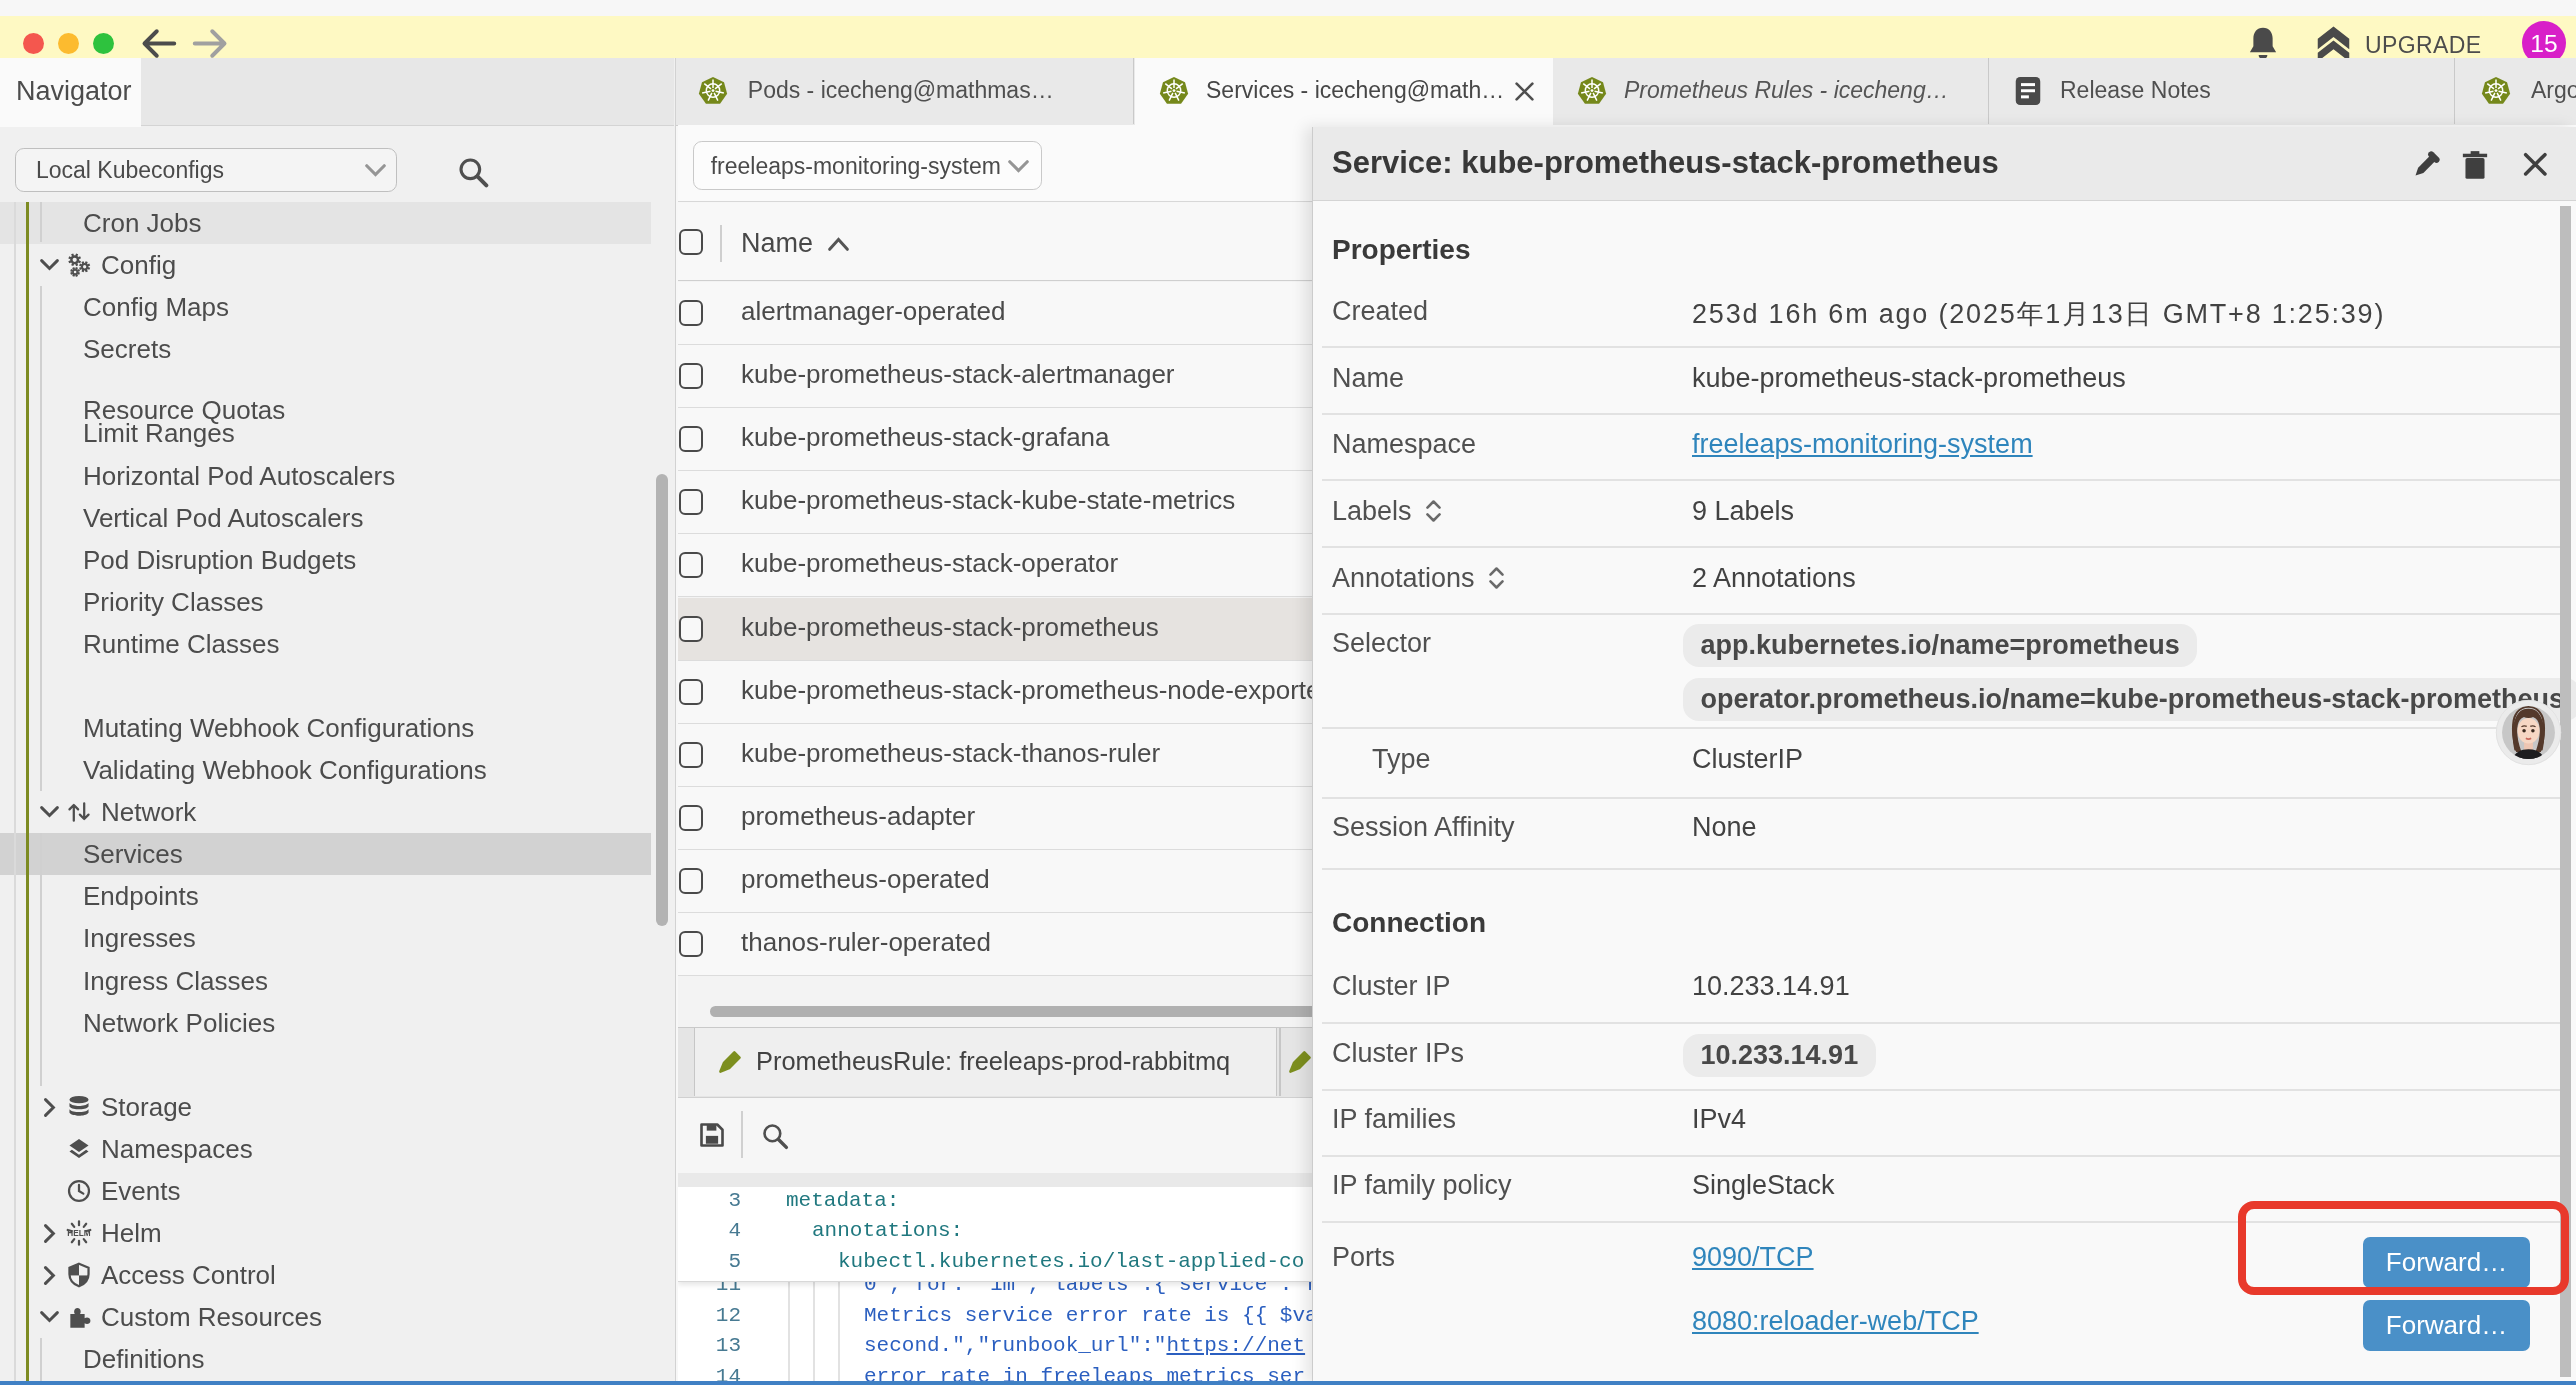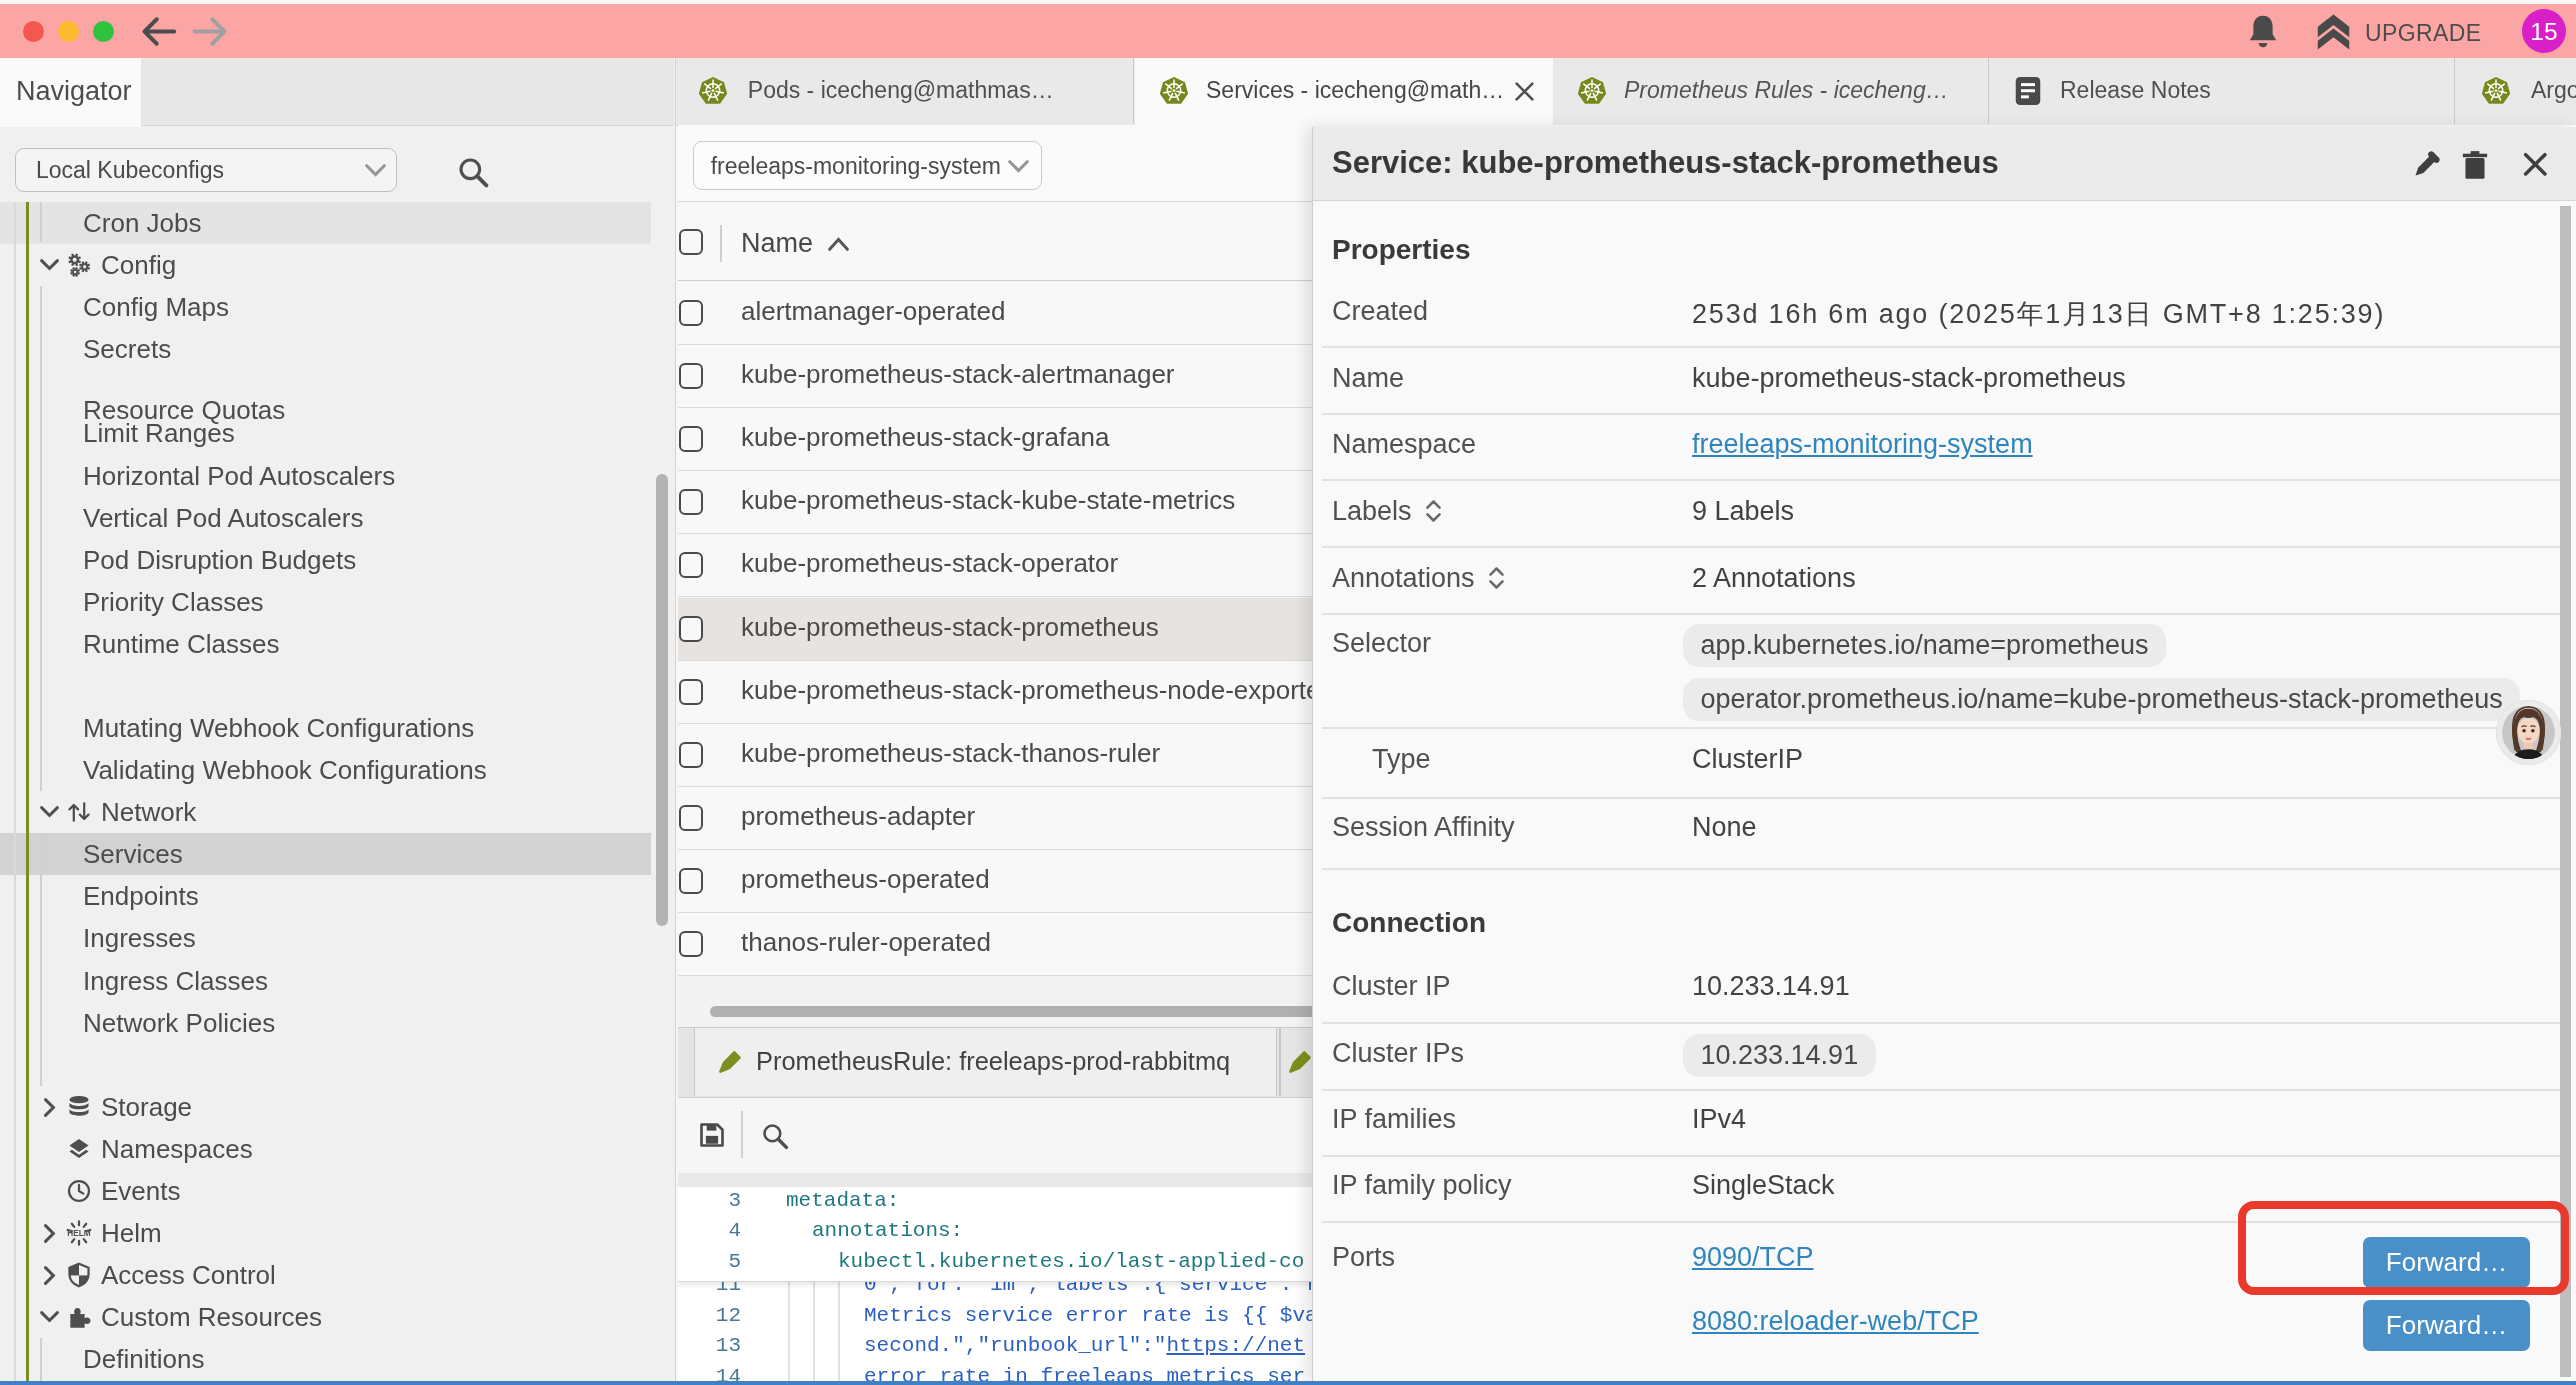--- a/index.html
+++ b/index.html
@@ -2,21 +2,21 @@
 <html style="font-size:14px"><head>
 <meta charset="utf-8">
 <style>
 * { margin:0; padding:0; box-sizing:border-box; }
 html,body { width:2576px; height:1385px; overflow:hidden; }
 body { font-family:"Liberation Sans", sans-serif; background:#f7f7f7; position:relative; color:#4a4a4a; }
 .abs { position:absolute; }
 svg { display:block; }
 
 
-#titlebar { left:0; top:4px; width:2576px; height:58px; background:#fca5a5; border-bottom:1.8px solid #d8d8d8; }
+#titlebar { left:0; top:16px; width:2576px; height:58px; background:#fef9c3; border-bottom:1.8px solid #d8d8d8; }
 .tl { position:absolute; border-radius:50%; width:21px; height:21px; top:16.7px; }
 
 
 #sidebar { left:0; top:58px; width:676px; height:1327px; background:#f0f0f0; border-right:1.8px solid #d2d2d2; overflow:hidden; }
 #nav-head { position:absolute; left:0; top:0; width:674px; height:68px; background:#e7e7e7; border-bottom:1.8px solid #d4d4d4; }
 #nav-tab { position:absolute; left:0; top:0; width:141px; height:69px; background:#fafafa; }
 #nav-tab span { position:absolute; left:16px; top:17.5px; font-size:27px; color:#4c4c4c; }
 #kubesel { position:absolute; left:15px; top:90px; width:382px; height:44px; border:1.8px solid #bfbfbf; border-radius:8.8px; background:#f4f4f4; }
 #kubesel span { position:absolute; left:20px; top:8px; font-size:23px; color:#4a4a4a; }
 #tree { position:absolute; left:0; top:144px; width:676px; height:1184px; font-size:26px; color:#4c4c4c; }
@@ -55,21 +55,21 @@
 .ebl { color:#2b5fc0; }
 
 
 #drawer { left:1312px; top:127px; width:1264px; height:1258px; background:#f9f9f9; border-left:1.8px solid #cccccc; box-shadow:-7px 0 14px rgba(0,0,0,0.10); }
 #dhead { position:absolute; left:0; top:0; width:1263px; height:74px; background:#eaeaea; border-bottom:1.8px solid #d4d4d4; }
 #dhead .t { position:absolute; left:19px; top:17.5px; font-size:31px; font-weight:bold; color:#383838; }
 .dlabel { position:absolute; left:19px; font-size:27px; color:#505050; white-space:nowrap; }
 .dvalue { position:absolute; left:379px; font-size:27px; color:#424242; white-space:nowrap; }
 .dborder { position:absolute; left:8.8px; width:1240px; height:1.8px; background:#e2e2e2; }
 .dhdg { position:absolute; left:19px; font-size:28px; font-weight:bold; color:#3a3a3a; }
-.chip { position:absolute; background:#ebebeb; border-radius:16px; font-size:27px; color:#484848; padding:6.1px 17.5px; white-space:nowrap; }
+.chip { position:absolute; background:#ebebeb; border-radius:16px; font-size:27px; color:#484848; padding:6.1px 17.5px; white-space:nowrap;font-weight:bold; }
 .blue { color:#2f85bc; text-decoration:underline; }
 .fwd { position:absolute; left:1050px; width:167px; height:51px; background:#4a90c8; border-radius:7px; color:#ffffff; font-size:26px; text-align:center; line-height:51px; }
 #redrect { position:absolute; left:925px; top:1074px; width:331px; height:94px; border:8.8px solid #e8392b; border-radius:16px; z-index:50; }
 #dscroll { position:absolute; left:1247px; top:79px; width:10.5px; height:1171px; background:#bdbdbd; }
 
 #blueline { left:0; top:1381px; width:2576px; height:4.4px; background:#4080c4; z-index:60; }
 </style>
 </head>
 <body>
 

